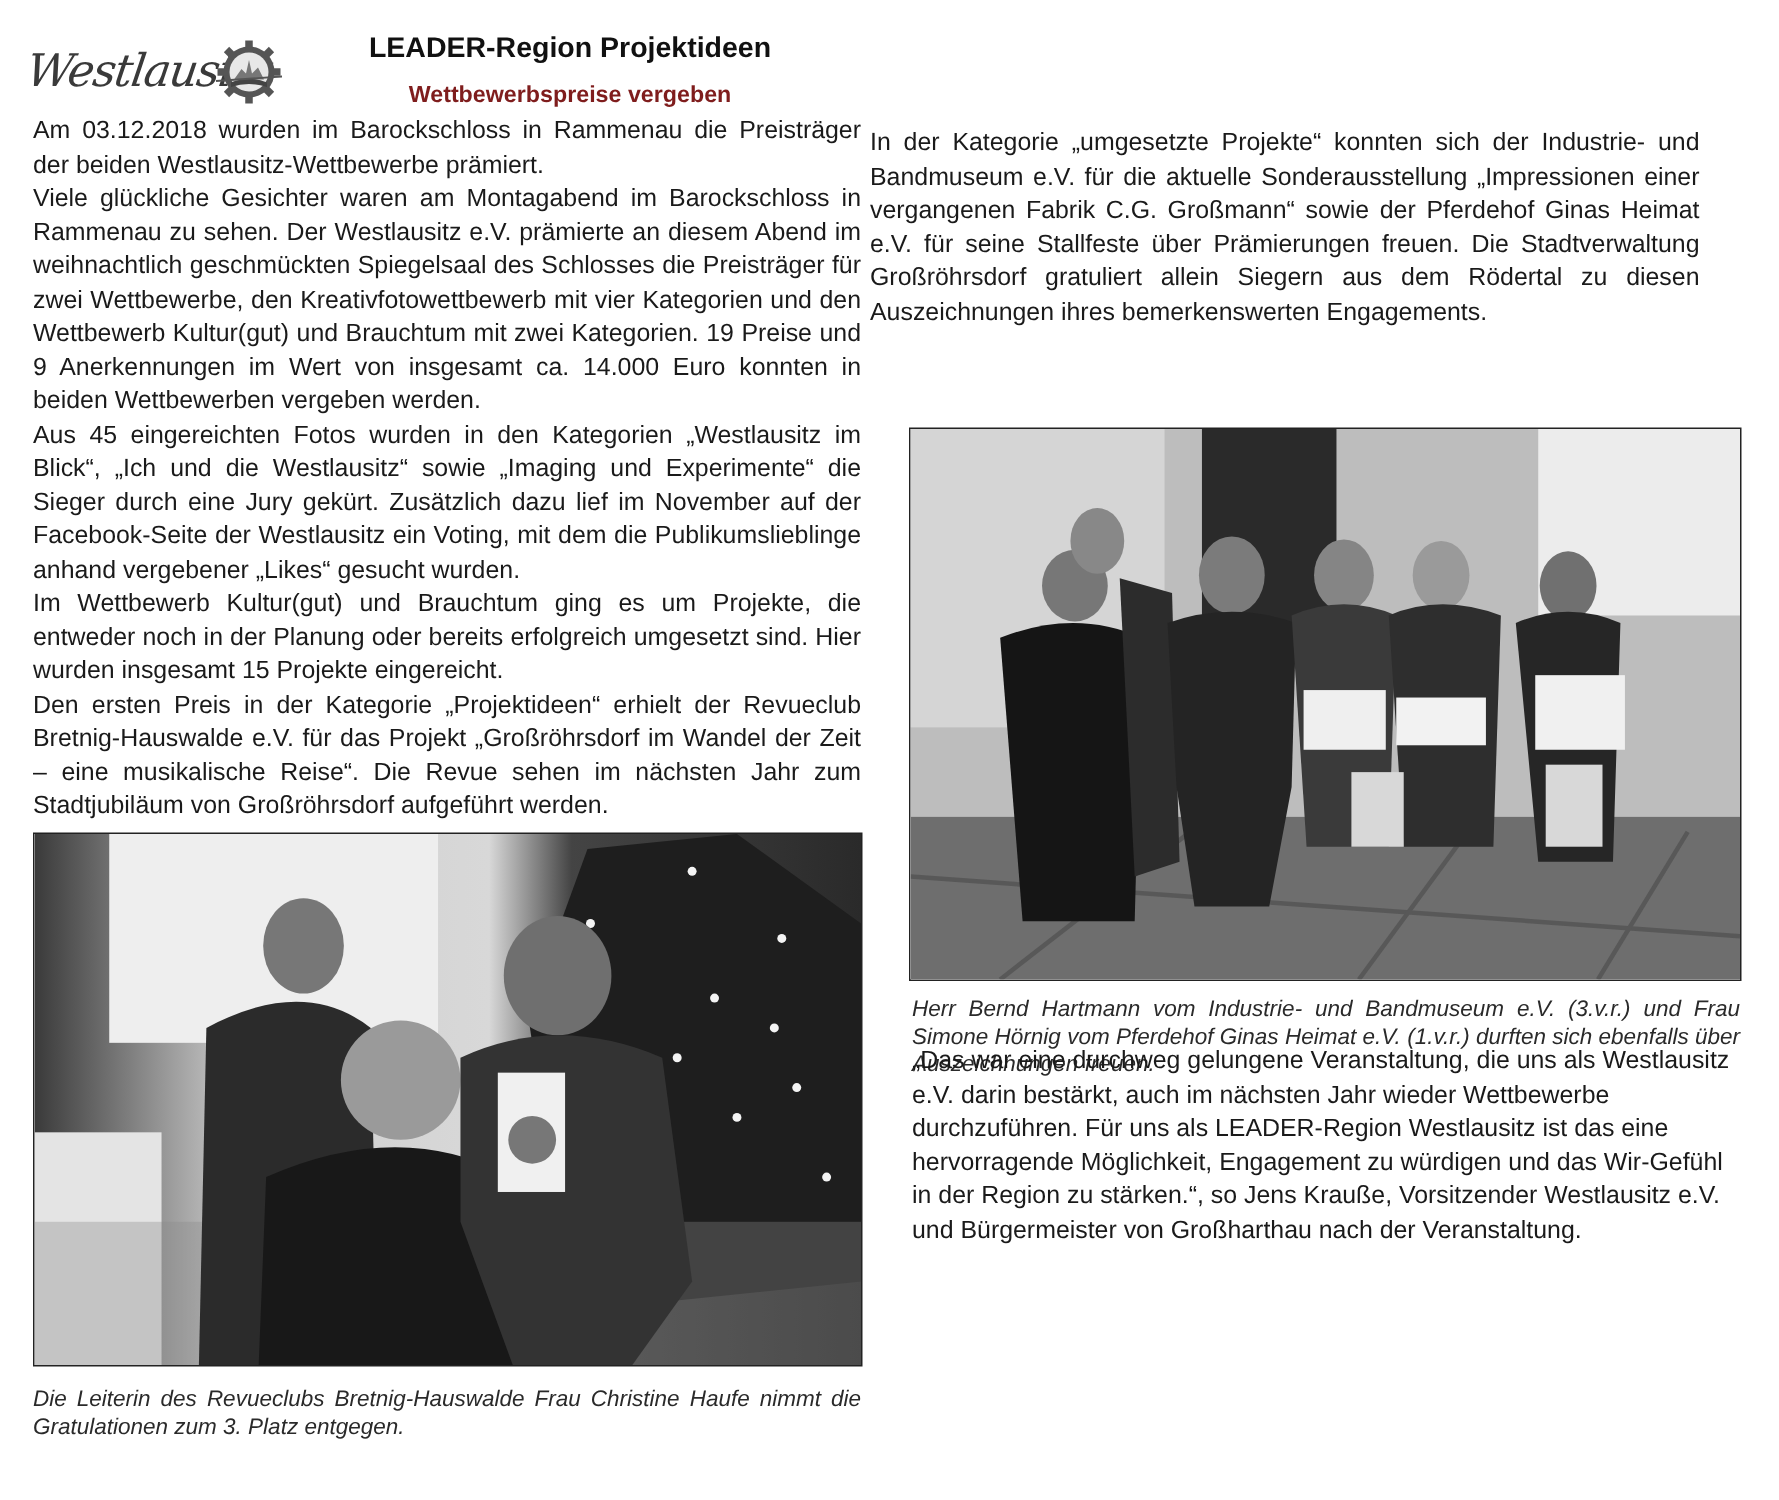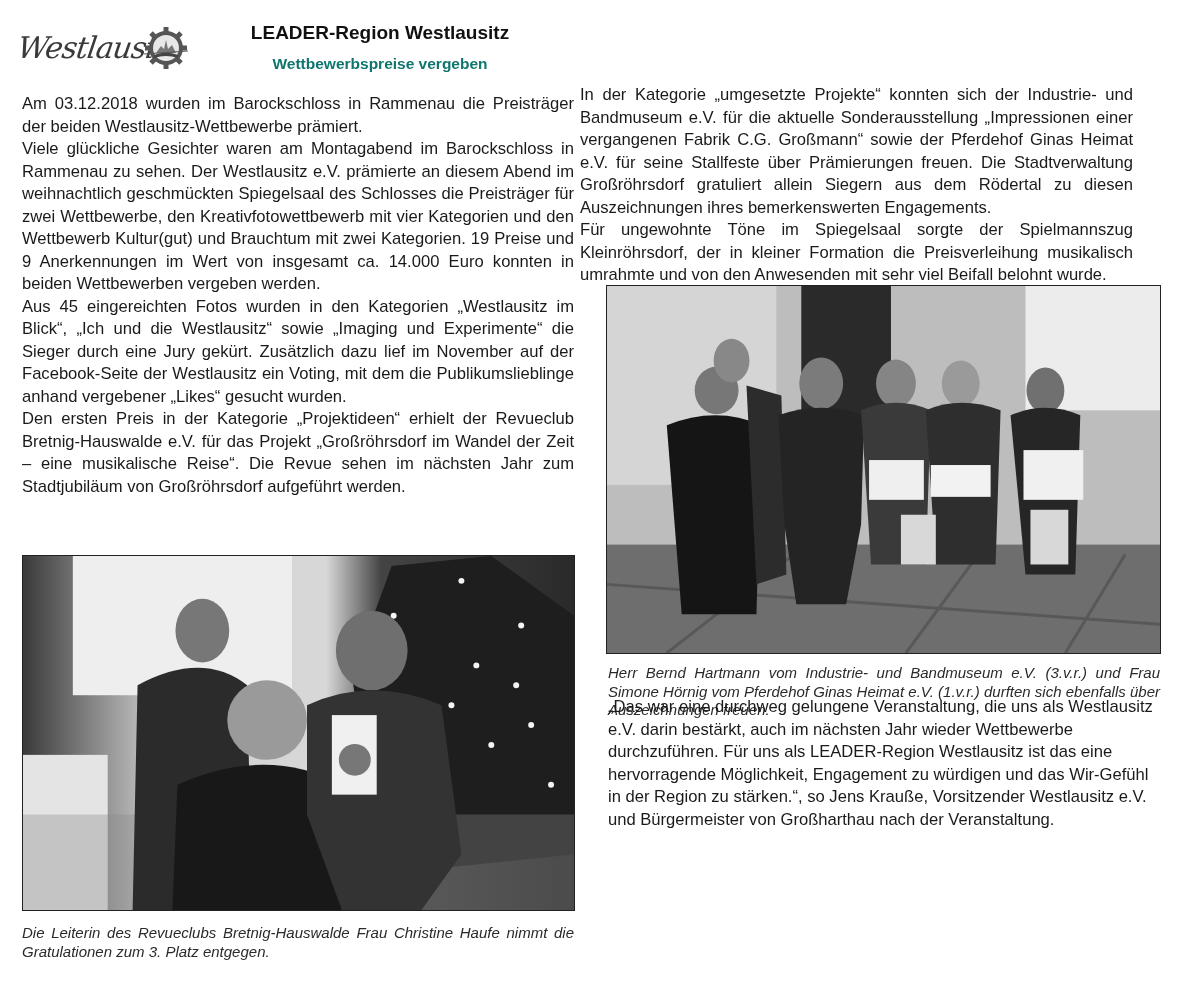--- a/index.html
+++ b/index.html
@@ -1,24 +1,24 @@
 <!DOCTYPE html>
 <html><head>
 <meta charset="utf-8">
 <style>
   html, body { margin:0; padding:0; background:#ffffff; }
   body { width:1186px; height:1000px; position:relative; overflow:hidden; font-family:"Liberation Sans", sans-serif; color:#1a1a1a; }
   .logo { position:absolute; left:18px; top:24px; width:170px; height:50px; }
   .logo-text { position:absolute; left:0; top:6px; font-family:"DejaVu Serif", serif; font-style:italic; font-size:30px; letter-spacing:-1px; color:#3a3a3a; transform:skewX(-8deg); }
   .logo-gear { position:absolute; left:126px; top:2px; width:44px; height:44px; }
   .header-title { position:absolute; left:240px; top:22px; width:280px; text-align:center; font-weight:bold; font-size:19px; color:#111; }
-  .header-sub { position:absolute; left:240px; top:55px; width:280px; text-align:center; font-weight:bold; font-size:15.5px; color:#0f766e; }
+  .header-sub { position:absolute; left:240px; top:55px; width:280px; text-align:center; font-weight:bold; font-size:15.5px; color:#7f1d1d; }
   .col { position:absolute; font-size:16.6px; line-height:22.5px; text-align:justify; color:#1a1a1a; }
   .col p { margin:0; }
-  .col-left { left:22px; top:93px; width:552px; }
+  .col-left { left:22px; top:76px; width:552px; }
   .col-right { left:580px; top:84px; width:553px; }
   .photo { position:absolute; border:1px solid #222; box-sizing:border-box; overflow:hidden; }
   .photo1 { left:22px; top:555px; width:553px; height:356px; }
   .photo2 { left:606px; top:285px; width:555px; height:369px; }
   .caption { position:absolute; font-size:15px; line-height:18.5px; font-style:italic; color:#2a2a2a; text-align:justify; }
   .caption p { margin:0; }
   .caption1 { left:22px; top:924px; width:552px; }
   .caption2 { left:608px; top:664px; width:552px; }
   .col-right2 { left:608px; top:696px; width:553px; }
   .justify-last p:last-child { text-align:left; }
@@ -38,27 +38,28 @@
         <line x1="37" y1="7" x2="7" y2="37"></line>
       </g>
     </g>
     <circle cx="22" cy="22" r="13" fill="#e8e8e8"></circle>
     <path d="M12 27 L17 20 L20 23 L22 14 L24 23 L28 19 L32 27 Z" fill="#777"></path>
     <path d="M10 29 Q22 24 34 29 L34 32 Q22 28 10 32 Z" fill="#444"></path>
     <line x1="0" y1="28" x2="44" y2="25" stroke="#555" stroke-width="1.2"></line>
   </svg>
 </div>
 
-<div class="header-title">LEADER-Region Westlausitz</div>
+<div class="header-title">LEADER-Region Projektideen</div>
 <div class="header-sub">Wettbewerbspreise vergeben</div>
 
 <div class="col col-left">
   <p>Am 03.12.2018 wurden im Barockschloss in Rammenau die Preisträger der beiden Westlausitz-Wettbewerbe prämiert.</p>
   <p>Viele glückliche Gesichter waren am Montagabend im Barockschloss in Rammenau zu sehen. Der Westlausitz e.V. prämierte an diesem Abend im weihnachtlich geschmückten Spiegelsaal des Schlosses die Preisträger für zwei Wettbewerbe, den Kreativfotowettbewerb mit vier Kategorien und den Wettbewerb Kultur(gut) und Brauchtum mit zwei Kategorien. 19 Preise und 9 Anerkennungen im Wert von insgesamt ca. 14.000 Euro konnten in beiden Wettbewerben vergeben werden.</p>
   <p>Aus 45 eingereichten Fotos wurden in den Kategorien „Westlausitz im Blick“, „Ich und die Westlausitz“ sowie „Imaging und Experimente“ die Sieger durch eine Jury gekürt. Zusätzlich dazu lief im November auf der Facebook-Seite der Westlausitz ein Voting, mit dem die Publikumslieblinge anhand vergebener „Likes“ gesucht wurden.</p>
+  <p>Im Wettbewerb Kultur(gut) und Brauchtum ging es um Projekte, die entweder noch in der Planung oder bereits erfolgreich umgesetzt sind. Hier wurden insgesamt 15 Projekte eingereicht.</p>
   <p>Den ersten Preis in der Kategorie „Projektideen“ erhielt der Revueclub Bretnig-Hauswalde e.V. für das Projekt „Großröhrsdorf im Wandel der Zeit – eine musikalische Reise“. Die Revue sehen im nächsten Jahr zum Stadtjubiläum von Großröhrsdorf aufgeführt werden.</p>
 </div>
 
 <div class="photo photo1">
   <svg width="100%" height="100%" viewBox="0 0 553 356" preserveAspectRatio="none">
     <defs>
       <linearGradient id="bg1" x1="0" y1="0" x2="1" y2="0">
         <stop offset="0" stop-color="#3a3a3a"></stop>
         <stop offset="0.25" stop-color="#cfcfcf"></stop>
         <stop offset="0.55" stop-color="#d8d8d8"></stop>
@@ -94,21 +95,20 @@
     <rect x="310" y="160" width="45" height="80" fill="#f0f0f0"></rect>
     <circle cx="333" cy="205" r="16" fill="#777"></circle>
   </svg>
 </div>
 <div class="caption caption1">
   <p>Die Leiterin des Revueclubs Bretnig-Hauswalde Frau Christine Haufe nimmt die Gratulationen zum 3. Platz entgegen.</p>
 </div>
 
 <div class="col col-right">
   <p>In der Kategorie „umgesetzte Projekte“ konnten sich der Industrie- und Bandmuseum e.V. für die aktuelle Sonderausstellung „Impressionen einer vergangenen Fabrik C.G. Großmann“ sowie der Pferdehof Ginas Heimat e.V. für seine Stallfeste über Prämierungen freuen. Die Stadtverwaltung Großröhrsdorf gratuliert allein Siegern aus dem Rödertal zu diesen Auszeichnungen ihres bemerkenswerten Engagements.</p>
-  <p>Für ungewohnte Töne im Spiegelsaal sorgte der Spielmannszug Kleinröhrsdorf, der in kleiner Formation die Preisverleihung musikalisch umrahmte und von den Anwesenden mit sehr viel Beifall belohnt wurde.</p>
 </div>
 
 <div class="photo photo2">
   <svg width="100%" height="100%" viewBox="0 0 555 369" preserveAspectRatio="none">
     <rect width="555" height="369" fill="#bdbdbd"></rect>
     <rect x="0" y="0" width="170" height="200" fill="#d5d5d5"></rect>
     <rect x="195" y="0" width="90" height="130" fill="#2a2a2a"></rect>
     <rect x="420" y="0" width="135" height="125" fill="#ececec"></rect>
     <rect x="0" y="260" width="555" height="109" fill="#6e6e6e"></rect>
     <g stroke="#4a4a4a" stroke-width="3" opacity="0.6">

